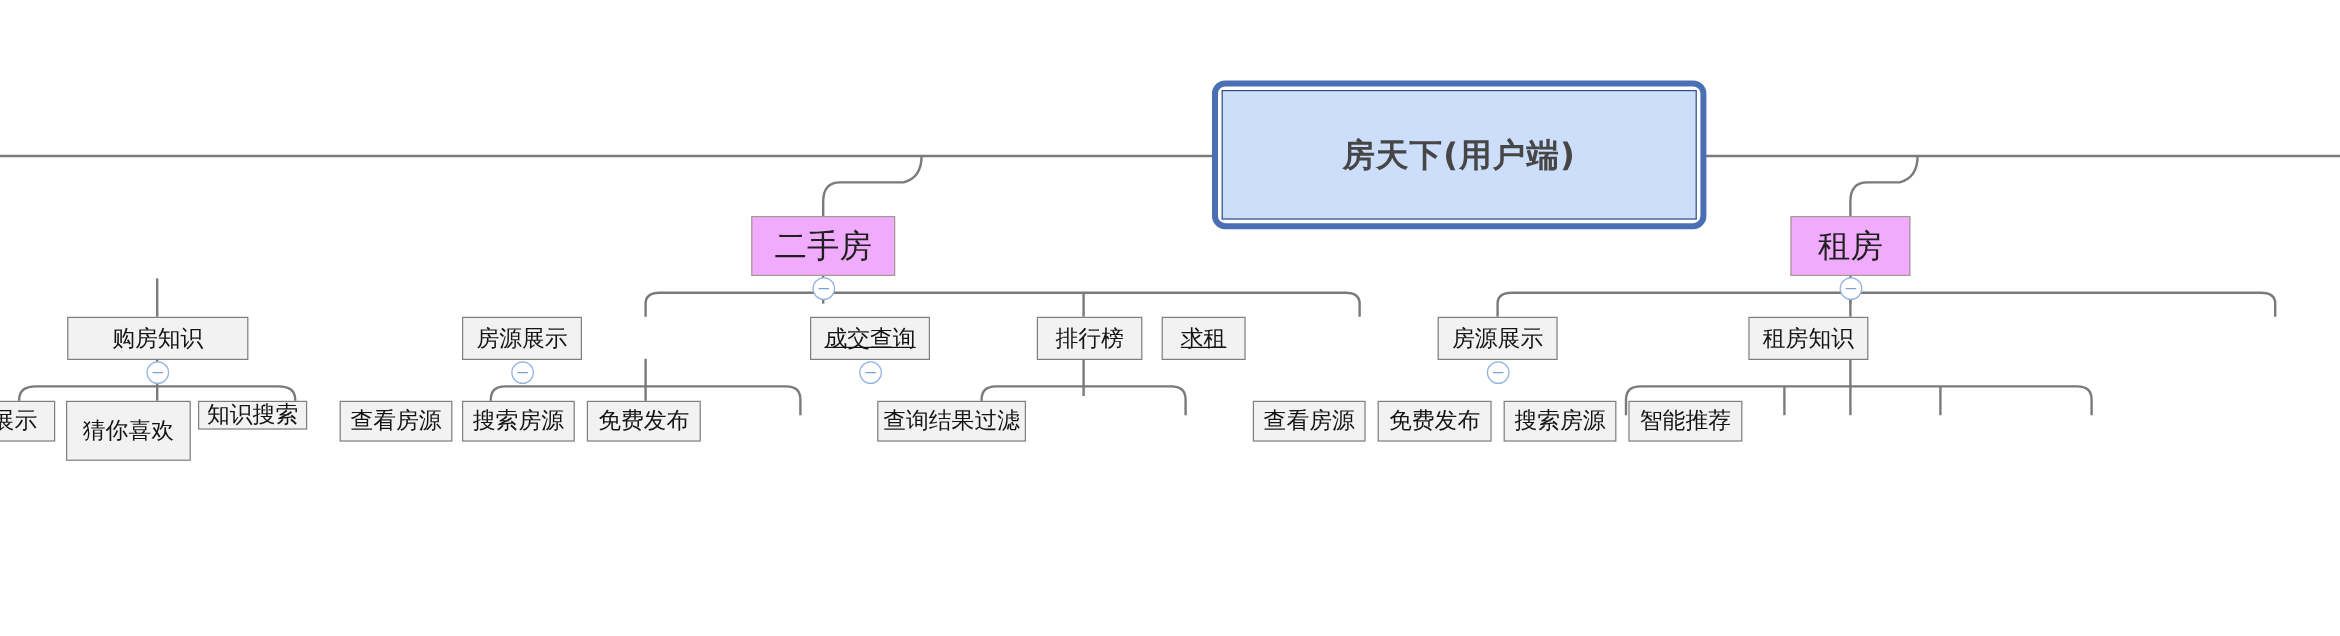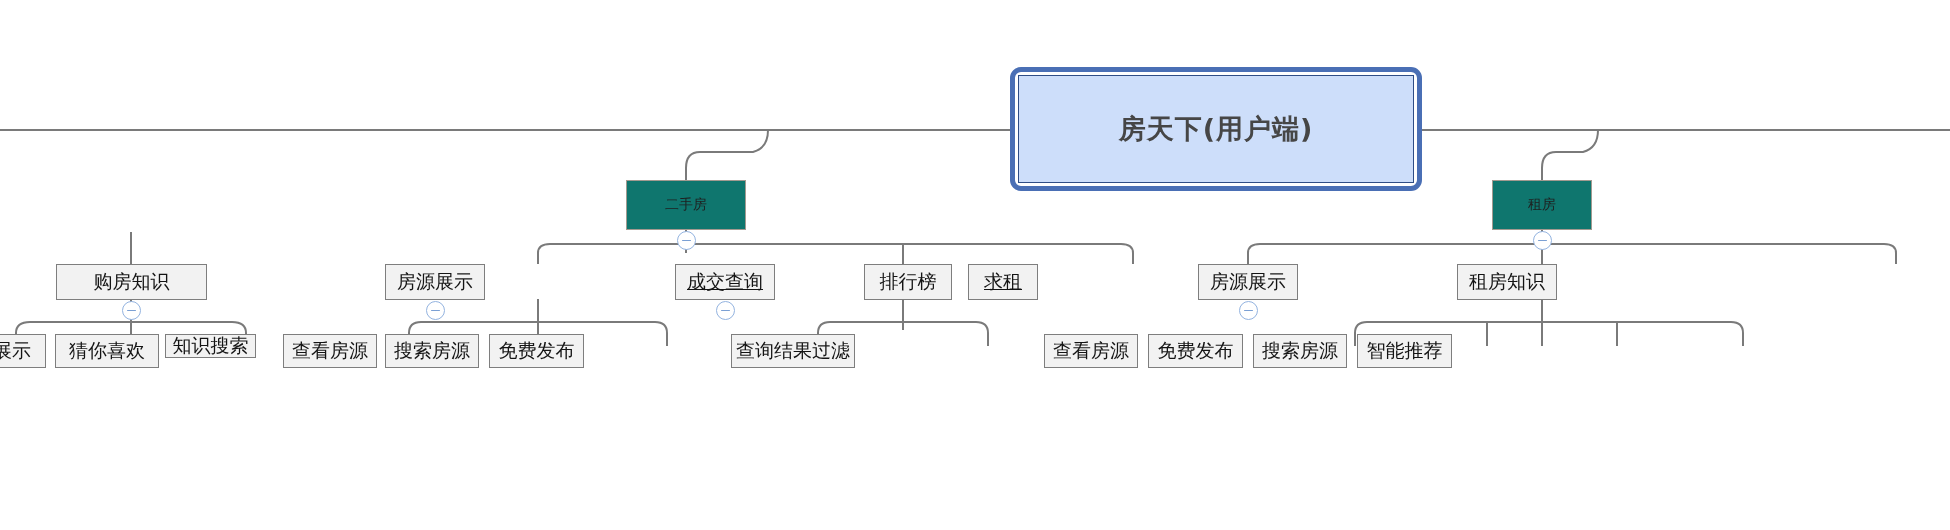--- a/index.html
+++ b/index.html
@@ -55,22 +55,22 @@
     align-items: center;
     justify-content: center;
     font-size: 27px;
     font-weight: bold;
     color: #464646;
     letter-spacing: 1px;
   }
   
   .node.lvl2 {
     border: 1.5px solid #a39a90;
-    background: #0f766e;
-    font-size: 14px;
+    background: #f0abfc;
+    font-size: 27px;
     color: #1f1f1f;
   }
   
   .node.lvl3, .node.leaf {
     border: 1.5px solid #7e7e7e;
     background: #f2f2f2;
     font-size: 19px;
     color: #141414;
     text-align: right;
   }
@@ -156,21 +156,21 @@
 
   <div class="node lvl3" style="left:385px; top:264px; width:100px; height:36px;">房源展示</div>
   <div class="node lvl3" style="left:675px; top:264px; width:100px; height:36px;text-decoration:underline;">成交查询</div>
   <div class="node lvl3" style="left:864px; top:264px; width:88px; height:36px;">排行榜</div>
 
   <div class="node lvl3" style="left:968px; top:264px; width:70px; height:36px;text-decoration:underline;">求租</div>
   <div class="node lvl3" style="left:1198px; top:264px; width:100px; height:36px;">房源展示</div>
   <div class="node lvl3" style="left:1457px; top:264px; width:100px; height:36px;">租房知识</div>
 
   <div class="node leaf" style="left:-22px; top:334px; width:68px; height:34px;">展示</div>
-  <div class="node leaf" style="left:55px; top:334px; width:104px; height:34px;">猜你喜欢</div>
+  <div class="node leaf" style="left:55px; top:334px; width:104px; height:50px;">猜你喜欢</div>
   <div class="node leaf" style="left:165px; top:334px; width:91px; height:24px;">知识搜索</div>
 
   <div class="node leaf" style="left:283px; top:334px; width:94px; height:34px;">查看房源</div>
   <div class="node leaf" style="left:385px; top:334px; width:94px; height:34px;">搜索房源</div>
   <div class="node leaf" style="left:489px; top:334px; width:95px; height:34px;">免费发布</div>
 
   <div class="node leaf" style="left:731px; top:334px; width:124px; height:34px;">查询结果过滤</div>
 
   <div class="node leaf" style="left:1044px; top:334px; width:94px; height:34px;">查看房源</div>
   <div class="node leaf" style="left:1148px; top:334px; width:95px; height:34px;">免费发布</div>

